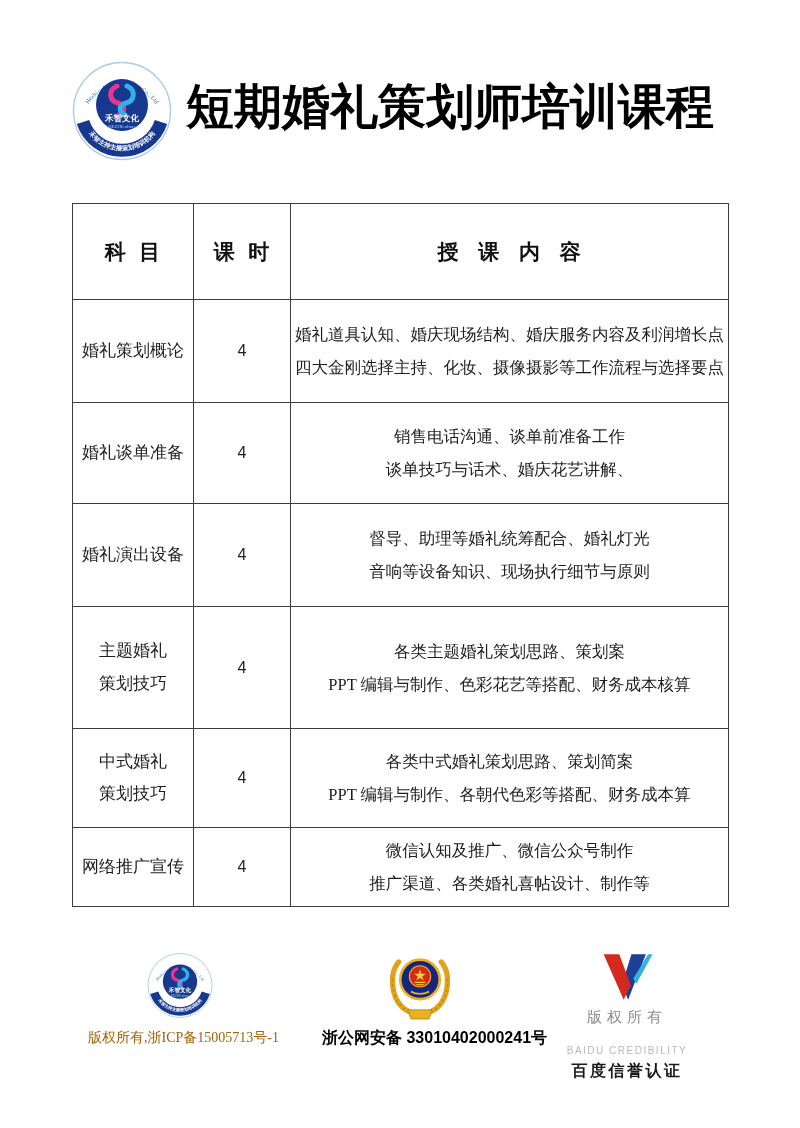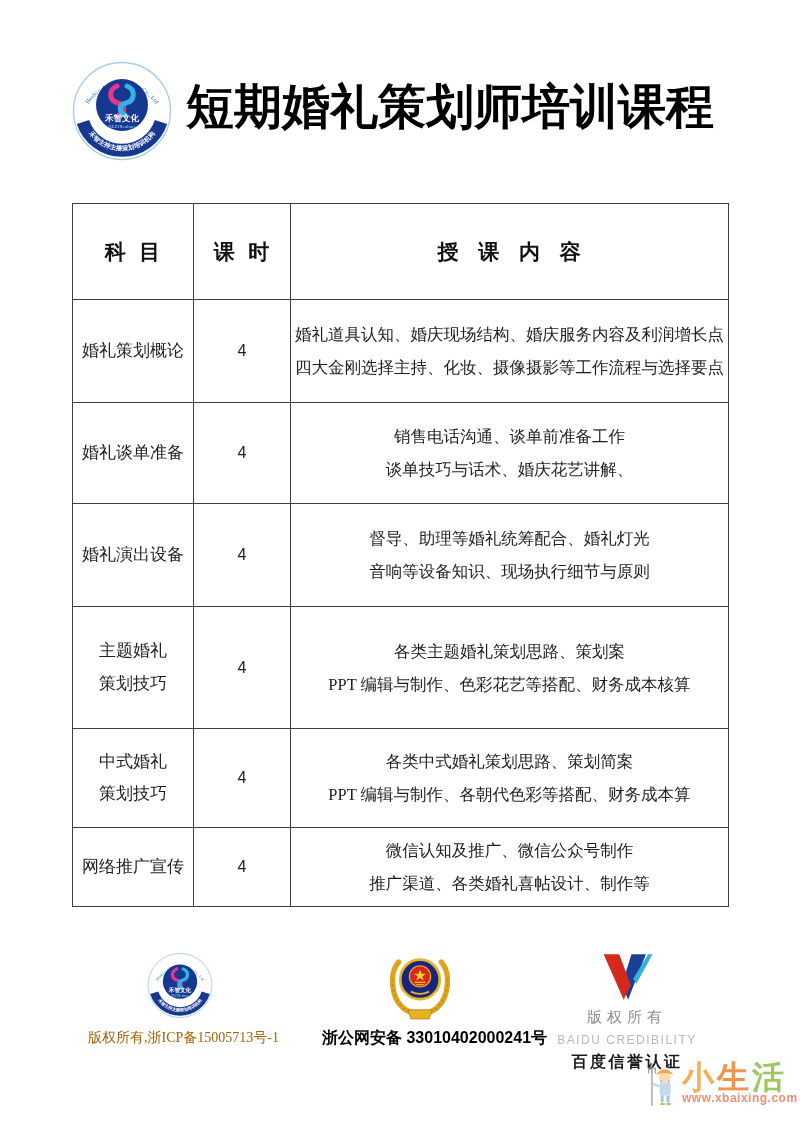--- a/index.html
+++ b/index.html
@@ -68,21 +68,21 @@
   .police-badge{width:76px;height:76px;}
   .police-text{
     margin-top:2px;font-size:16px;font-weight:700;color:#000;white-space:nowrap;
     font-family:"Liberation Sans","DejaVu Sans",sans-serif;
   }
 
   .footer-right{position:absolute;left:556px;top:952px;width:142px;text-align:center;}
   .baidu-v{width:58px;height:50px;}
   .baidu-cn{font-size:15px;color:#8c8c8c;letter-spacing:5px;margin-top:2px;}
   .baidu-en{
-    font-size:12px;color:#b8b8b8;letter-spacing:1.5px;margin-top:6px;
+    font-size:10px;color:#b8b8b8;letter-spacing:1.5px;margin-top:18px;
     font-family:"Liberation Sans","DejaVu Sans",sans-serif;
   }
   .baidu-cert{font-size:16px;font-weight:700;color:#1a1a1a;letter-spacing:2.5px;margin-top:5px;}
 
   
   .watermark{
     position:absolute;left:646px;top:1060px;width:152px;
     display:flex;align-items:flex-start;opacity:0.9;
   }
   .farmer{width:34px;height:54px;flex:0 0 auto;}
@@ -216,31 +216,14 @@
     <svg class="baidu-v" viewBox="0 0 100 90">
       <polygon points="58,4 84,4 52,86 41,58" fill="#1d3f94"></polygon>
       <polygon points="8,4 36,4 57,60 44,86" fill="#d6291e"></polygon>
       <polygon points="88,4 96,4 67,57 61,48" fill="#35aee0"></polygon>
     </svg>
     <div class="baidu-cn">版权所有</div>
     <div class="baidu-en">BAIDU CREDIBILITY</div>
     <div class="baidu-cert">百度信誉认证</div>
   </div>
 
-  <div class="watermark">
-    <svg class="farmer" viewBox="0 0 40 60">
-      <path d="M 7,10 V 52" stroke="#a2937f" stroke-width="1.6"></path>
-      <path d="M 3,14 V 7 M 7,13 V 6 M 11,14 V 7 M 3,9 Q 7,6 11,9" stroke="#a2937f" stroke-width="1.4" fill="none"></path>
-      <circle cx="22" cy="18" r="7" fill="#fbd7ac"></circle>
-      <path d="M 13,14 Q 22,4 31,14 L 33,16 Q 22,11 11,16 Z" fill="#f49b3e"></path>
-      <path d="M 16,29 Q 11,28 8,26" stroke="#bcd6e8" stroke-width="3" fill="none"></path>
-      <rect x="16" y="25" width="13" height="15" rx="3" fill="#bcd6e8"></rect>
-      <path d="M 18,25 v-3 M 27,25 v-3" stroke="#8fb4cc" stroke-width="2"></path>
-      <path d="M 19,40 v8 M 26,40 v8" stroke="#9dbdd4" stroke-width="3.5"></path>
-      <path d="M 17,50 h5 M 24,50 h5" stroke="#caa36a" stroke-width="2.5"></path>
-    </svg>
-    <div class="wm-right">
-      <div class="wm-chars"><span class="wm-char-0">小</span><span class="wm-char-1">生</span><span class="wm-char-2">活</span></div>
-      <div class="wm-url">www.xbaixing.com</div>
-    </div>
-  </div>
 
 </div>
 
 </body></html>

